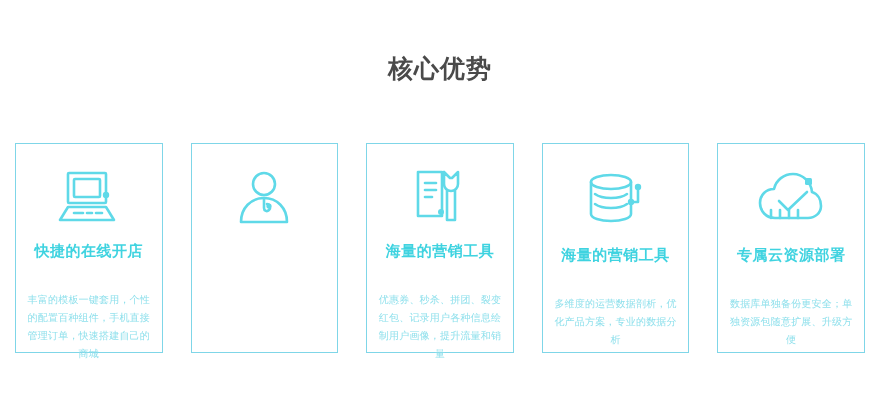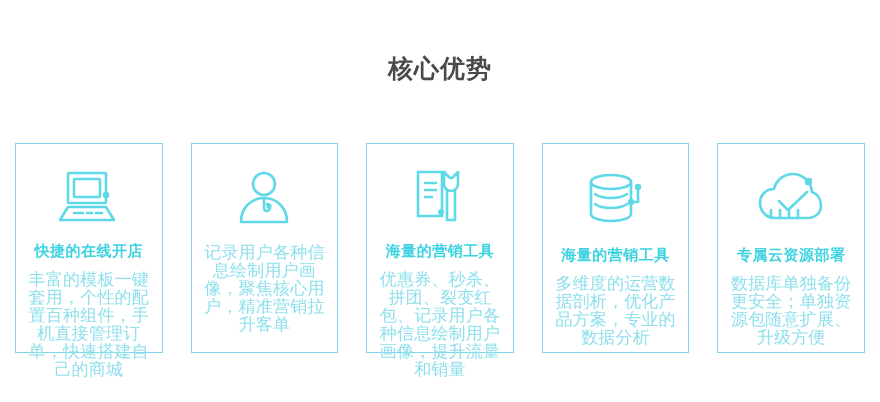--- a/index.html
+++ b/index.html
@@ -66,26 +66,27 @@
   .card-title {
     font-size: 15px;
     font-weight: bold;
     color: #3fd3e0;
     line-height: 22px;
     letter-spacing: 0.5px;
     text-align: center;
     margin-bottom: 9px;
   }
   .card-desc {
-    font-size: 17px;
+    font-size: 10px;
     color: #8fe0ec;
     line-height: 18px;
     text-align: center;
     width: 128px;
     letter-spacing: 0.2px;
+    margin-top: 20px;
   }
 </style>
 </head>
 <body>
 
 <div class="page">
 
   <div class="section-title">核心优势</div>
 
   <div class="cards">
@@ -108,21 +109,20 @@
 
     <div class="card">
       <div class="card-icon">
         <svg width="60" height="58" viewBox="0 0 60 58" fill="none" stroke="#5fd9e8" stroke-width="2.6" stroke-linecap="round" stroke-linejoin="round">
           <circle cx="30" cy="14" r="11"></circle>
           <path d="M7 52 C7 38 17 28 30 28 C43 28 53 38 53 52 Z"></path>
           <path d="M30 28 L30 38 C30 41 33 42 35 40 C37 38 36 34 33 34"></path>
           <circle cx="35" cy="36" r="2.6" fill="#5fd9e8" stroke="none"></circle>
         </svg>
       </div>
-      <div class="card-desc">记录用户各种信息绘制用户画像，聚焦核心用户，精准营销拉升客单</div>
     </div>
 
     <div class="card">
       <div class="card-icon">
         <svg width="60" height="58" viewBox="0 0 60 58" fill="none" stroke="#5fd9e8" stroke-width="2.6" stroke-linecap="round" stroke-linejoin="round">
           <path d="M8 4 L32 4 L32 48 L8 48 Z"></path>
           <line x1="15" y1="15" x2="26" y2="15"></line>
           <line x1="15" y1="22" x2="26" y2="22"></line>
           <line x1="15" y1="29" x2="22" y2="29"></line>
           <circle cx="31" cy="44" r="3" fill="#5fd9e8" stroke="none"></circle>

